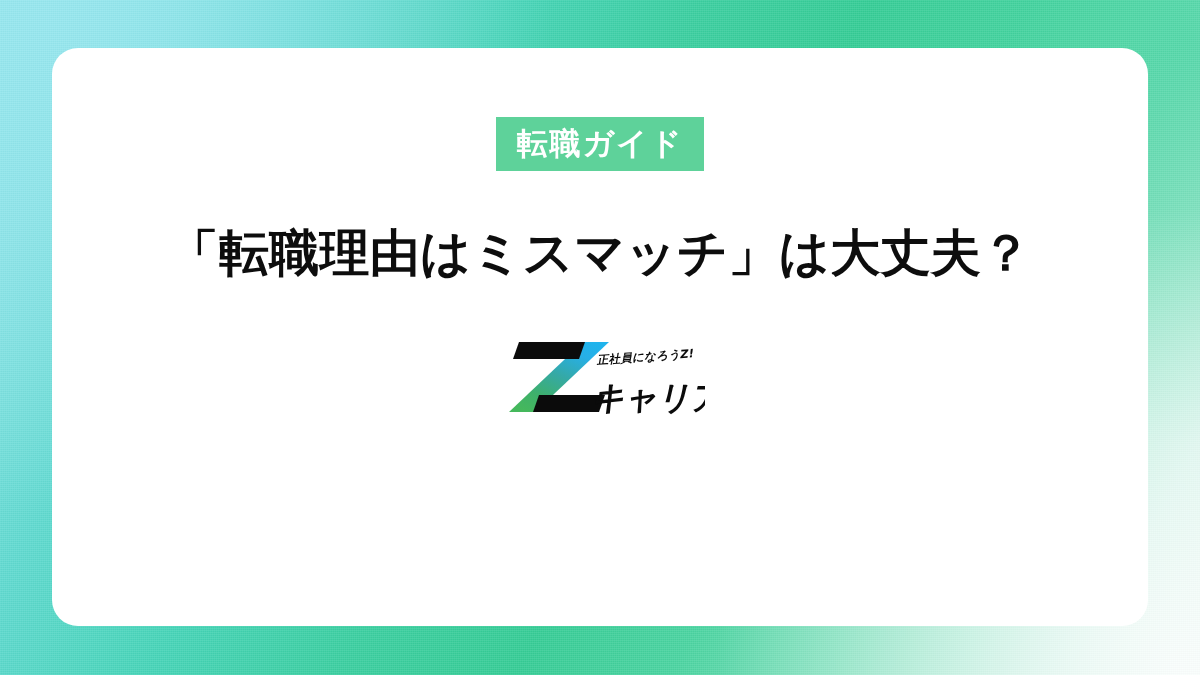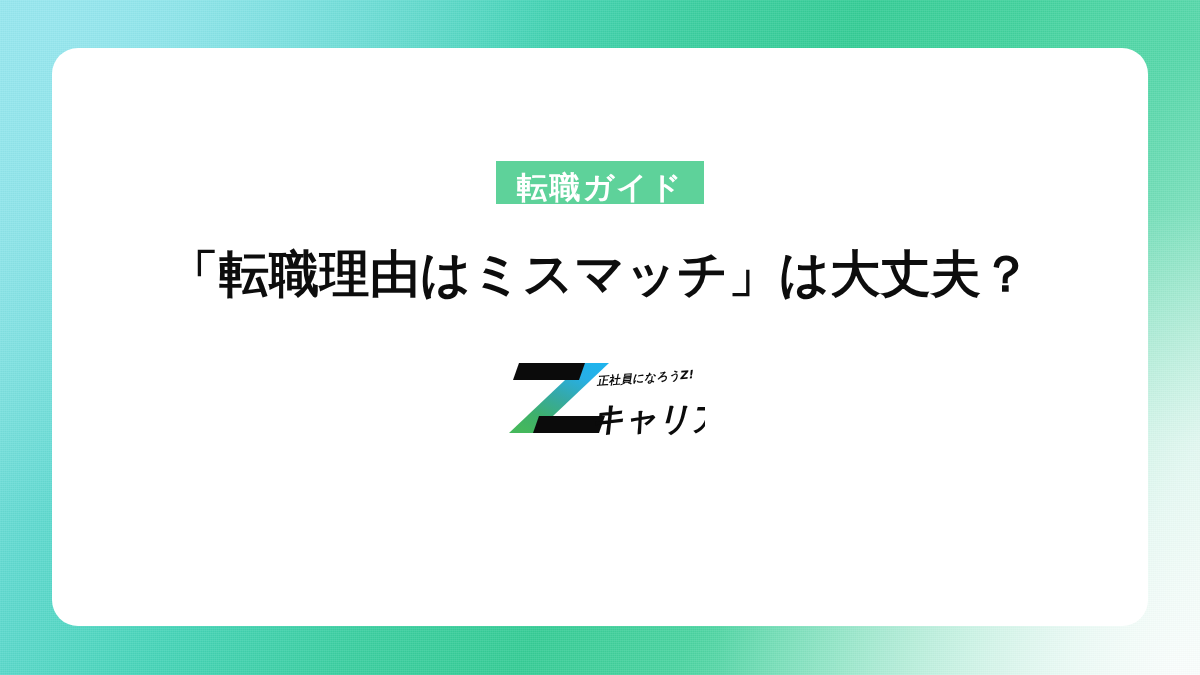--- a/index.html
+++ b/index.html
@@ -60,43 +60,43 @@
     width:1096px; height:578px;
     background:#ffffff;
     border-radius:26px;
     display:flex;
     flex-direction:column;
     align-items:center;
   }
 
   
   #badge {
-    margin-top:113px;
+    margin-top:69px;
     background:#5ed29a;
     color:#ffffff;
     font-size:31px;
     font-weight:700;
     letter-spacing:.06em;
     line-height:1;
-    padding:11px 21px 1px 21px;
+    padding:11px 21px 12px 21px;
     white-space:nowrap;
   }
 
   
   #title {
     margin-top:37px;
     color:#0d0d0d;
     font-size:50px;
     font-weight:700;
     line-height:1.32;
     text-align:center;
     letter-spacing:.005em;
     white-space:nowrap;
   }
-  .title-line { display:block; }
+  .title-line { display:block;margin-top:12px; }
 
   
   #logo {
     margin-top:48px;
     position:relative;
     width:210px; height:86px;
   }
   #logo-svg { display:block; width:210px; height:86px; }
 </style>
 </head>

